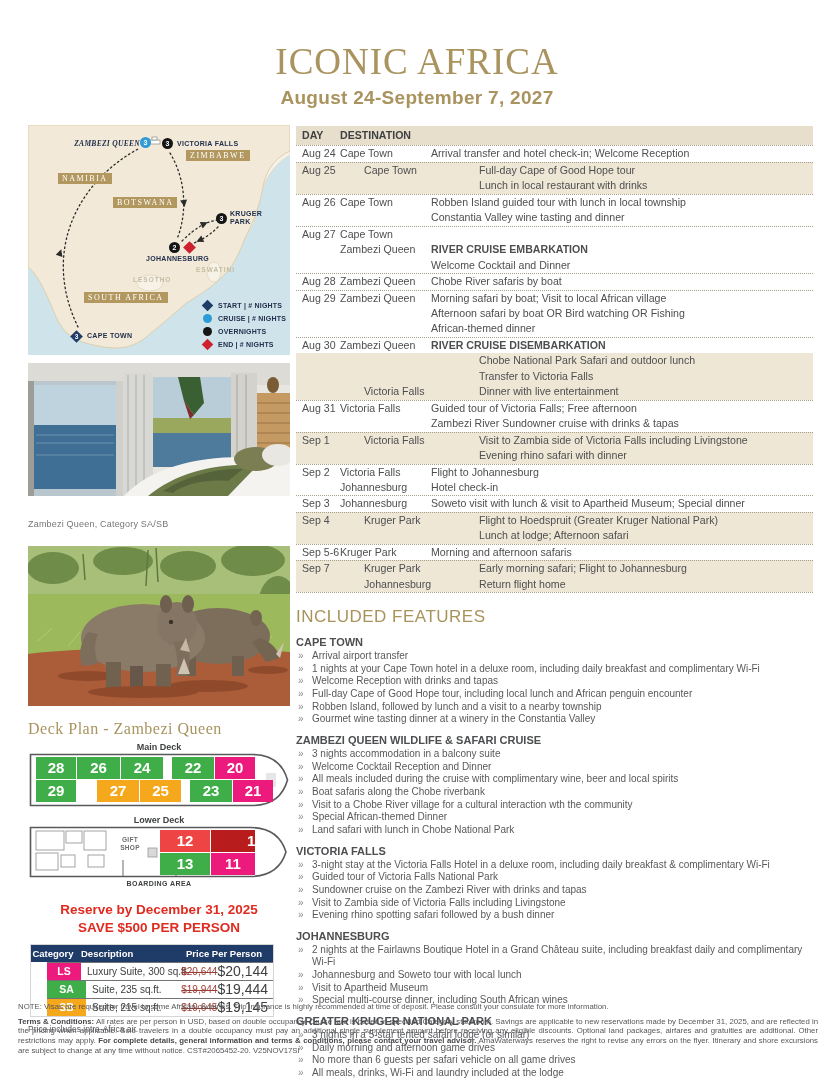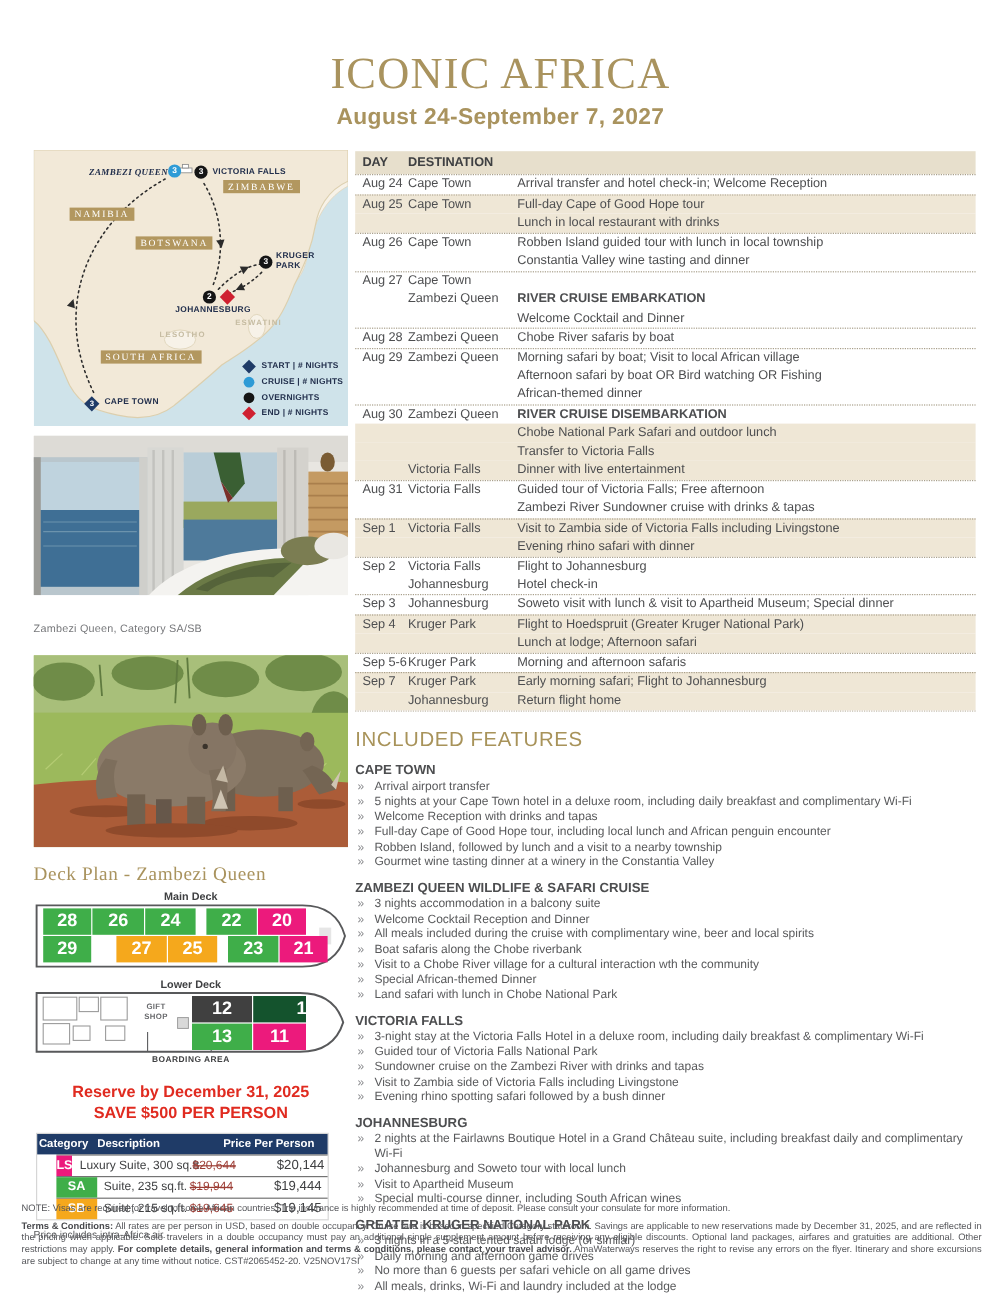--- a/index.html
+++ b/index.html
@@ -65,32 +65,32 @@
   .ptable { width:244px; margin:8px 0 0 2px; border:1px solid #d6d6d6; }
   .prow { display:flex; align-items:flex-start; border-top:1px solid #737373;margin-left:16px; }
   .phead { display:flex; background:#1f3b67; color:#fff; font-size:9.5px; font-weight:bold; }
   .phead > div { padding:3px 0; }
   .ph-cat { width:44px; text-align:center; }
   .ph-desc { width:100px; padding-left:6px !important; }
   .ph-price { flex:1; text-align:center; }
   .p-cat { width:44px; text-align:center; color:#fff; font-weight:bold; font-size:10.5px; line-height:17px; }
   .p-desc { width:100px; padding-left:6px; font-size:10px; color:#3f4042; line-height:17px; white-space:nowrap; }
   .p-old { width:47px; text-align:right; font-size:10px; color:#9c3c34; text-decoration:line-through; line-height:17px; }
-  .p-new { flex:1; text-align:right; padding-right:5px; font-size:11px; color:#3f4042; line-height:17px;padding-left:34px; }
+  .p-new { flex:1; text-align:right; padding-right:5px; font-size:14px; color:#3f4042; line-height:17px; }
   .pfoot { font-size:8.5px; color:#58595b; margin-top:7px; }
 
   
   .itab { width:517px; font-size:10.6px; line-height:1.27; border-bottom:1px dotted #a89f8a; }
   .it-head { display:flex; background:#e7dfcc; font-weight:bold; color:#3f4042; padding:3px 0 3px 6px; }
   .it-line { display:flex; padding:1px 0 1px 6px; }
   .c-day { width:38px; flex:none; }
   .c-dest { width:91px; flex:none; }
   .c-act { flex:1; padding-right:4px; }
   .it-line.first { border-top:1px dotted #a89f8a; }
-  .it-line.shade { background:#efe7d6; }
+  .it-line.shade { background:#efe7d6;gap:24px; }
   .c-act.bold, .c-act .bold { font-weight:bold; }
   .it-line .bold { font-weight:bold; }
 
   
   .feat-head { font-family:Liberation Sans, sans-serif; font-size:17px; color:#a8935a; letter-spacing:.5px; margin:14px 0 2px; }
   .f-sec { margin-top:9px; }
   .f-title { font-size:11px; font-weight:bold; color:#4d4e50; margin-bottom:2px; }
   .f-line { display:flex; font-size:10px; color:#58595b; line-height:1.21; margin-bottom:.5px; }
   .f-chev { width:16px; flex:none; color:#88898c; padding-left:2px; }
 
@@ -333,23 +333,23 @@
           <rect x="60" y="29" width="16" height="12"></rect>
       </g>
       <rect x="120" y="22" width="9" height="9" fill="#d9d9d9" stroke="#9a9a9a" stroke-width="0.8"></rect>
       <line x1="95" y1="34" x2="95" y2="50" stroke="#58595b" stroke-width="0.9"></line>
       <line x1="148" y1="38" x2="148" y2="50" stroke="#58595b" stroke-width="0.9"></line>
     </svg>
     <div class="gift">GIFT SHOP</div>
     <div class="cabins-lower">
       <div class="crow row-lw">
 
-          <div class="cabin" style="background-color: #404040;">12</div>
-
-          <div class="cabin" style="background-color: #14532d; padding-left: 36px;">10</div>
+          <div class="cabin" style="background-color: #ef4444;">12</div>
+
+          <div class="cabin" style="background-color: #b91c1c; padding-left: 36px;">10</div>
 
       </div>
       <div class="crow row-lw">
 
           <div class="cabin" style="background-color: rgb(63, 174, 73);">13</div>
 
           <div class="cabin" style="background-color: rgb(236, 26, 124);">11</div>
 
       </div>
     </div>
@@ -575,21 +575,21 @@
   <div class="f-sec">
     <div class="f-title">CAPE TOWN</div>
 
       <div class="f-line">
         <span class="f-chev">»</span>
         <span>Arrival airport transfer</span>
       </div>
 
       <div class="f-line">
         <span class="f-chev">»</span>
-        <span>5 nights at your Cape Town hotel in a deluxe room, including daily breakfast and complimentary Wi-Fi</span>
+        <span>1 nights at your Cape Town hotel in a deluxe room, including daily breakfast and complimentary Wi-Fi</span>
       </div>
 
       <div class="f-line">
         <span class="f-chev">»</span>
         <span>Welcome Reception with drinks and tapas</span>
       </div>
 
       <div class="f-line">
         <span class="f-chev">»</span>
         <span>Full-day Cape of Good Hope tour, including local lunch and African penguin encounter</span>

